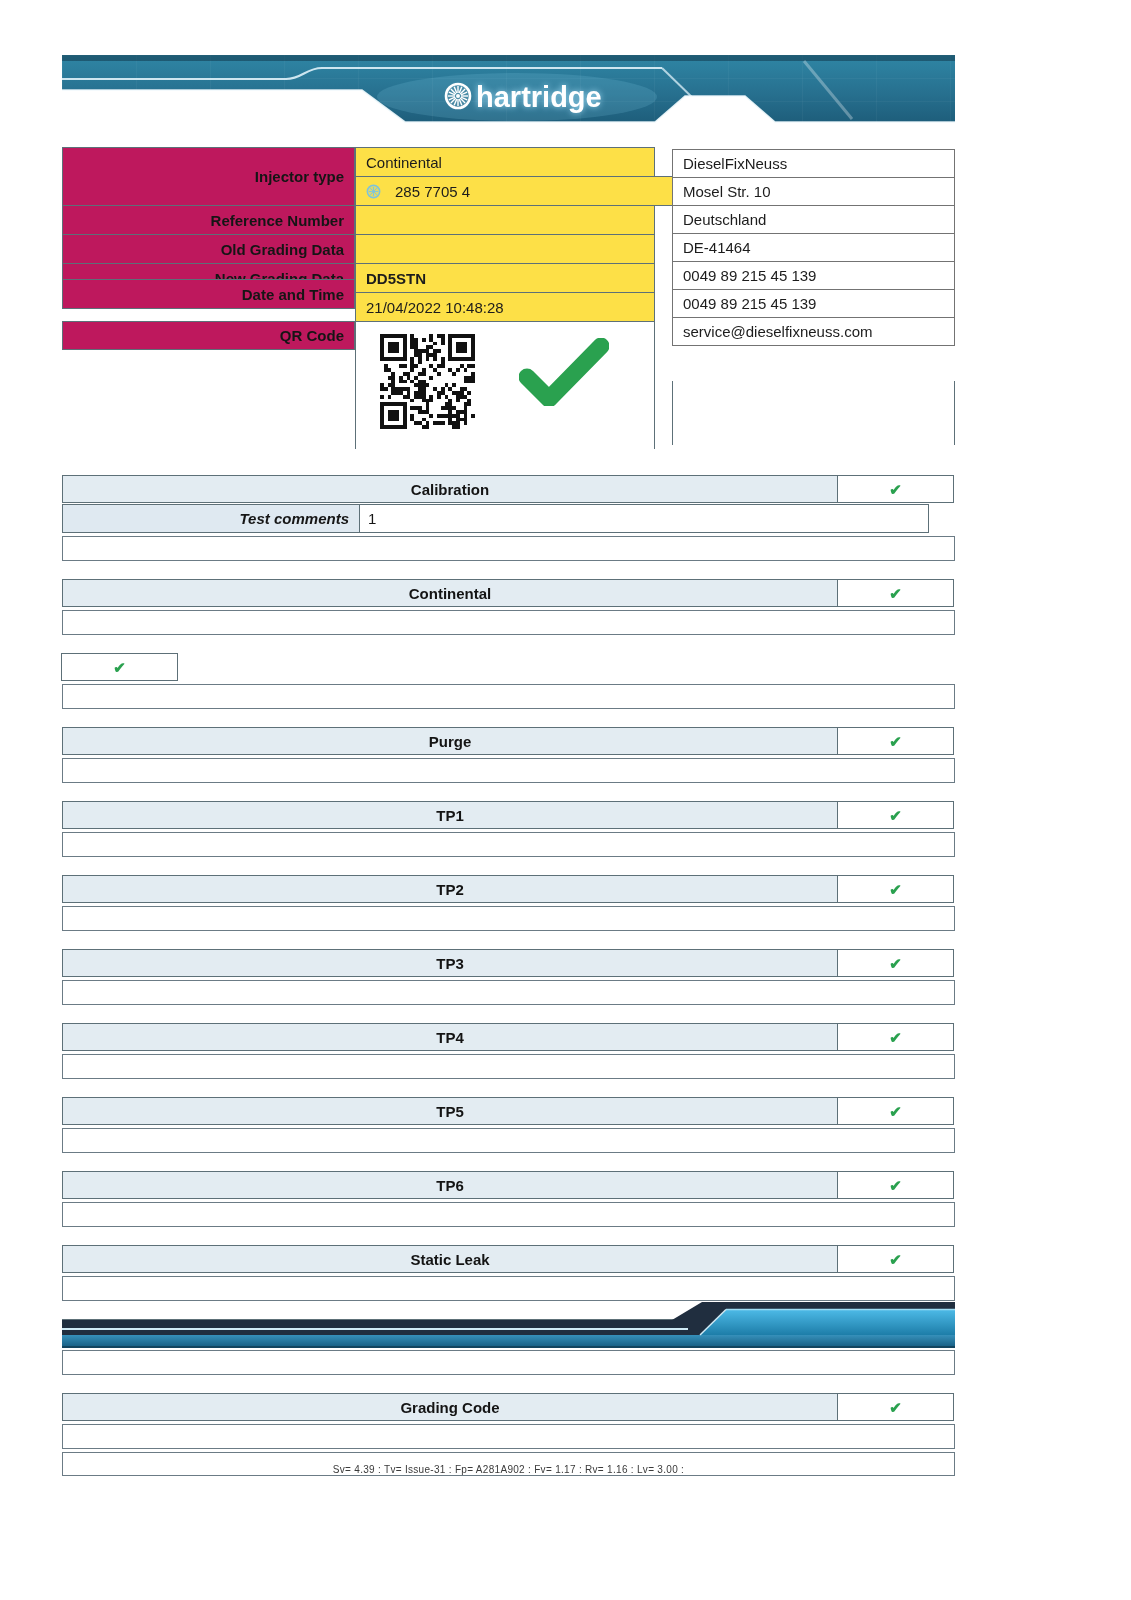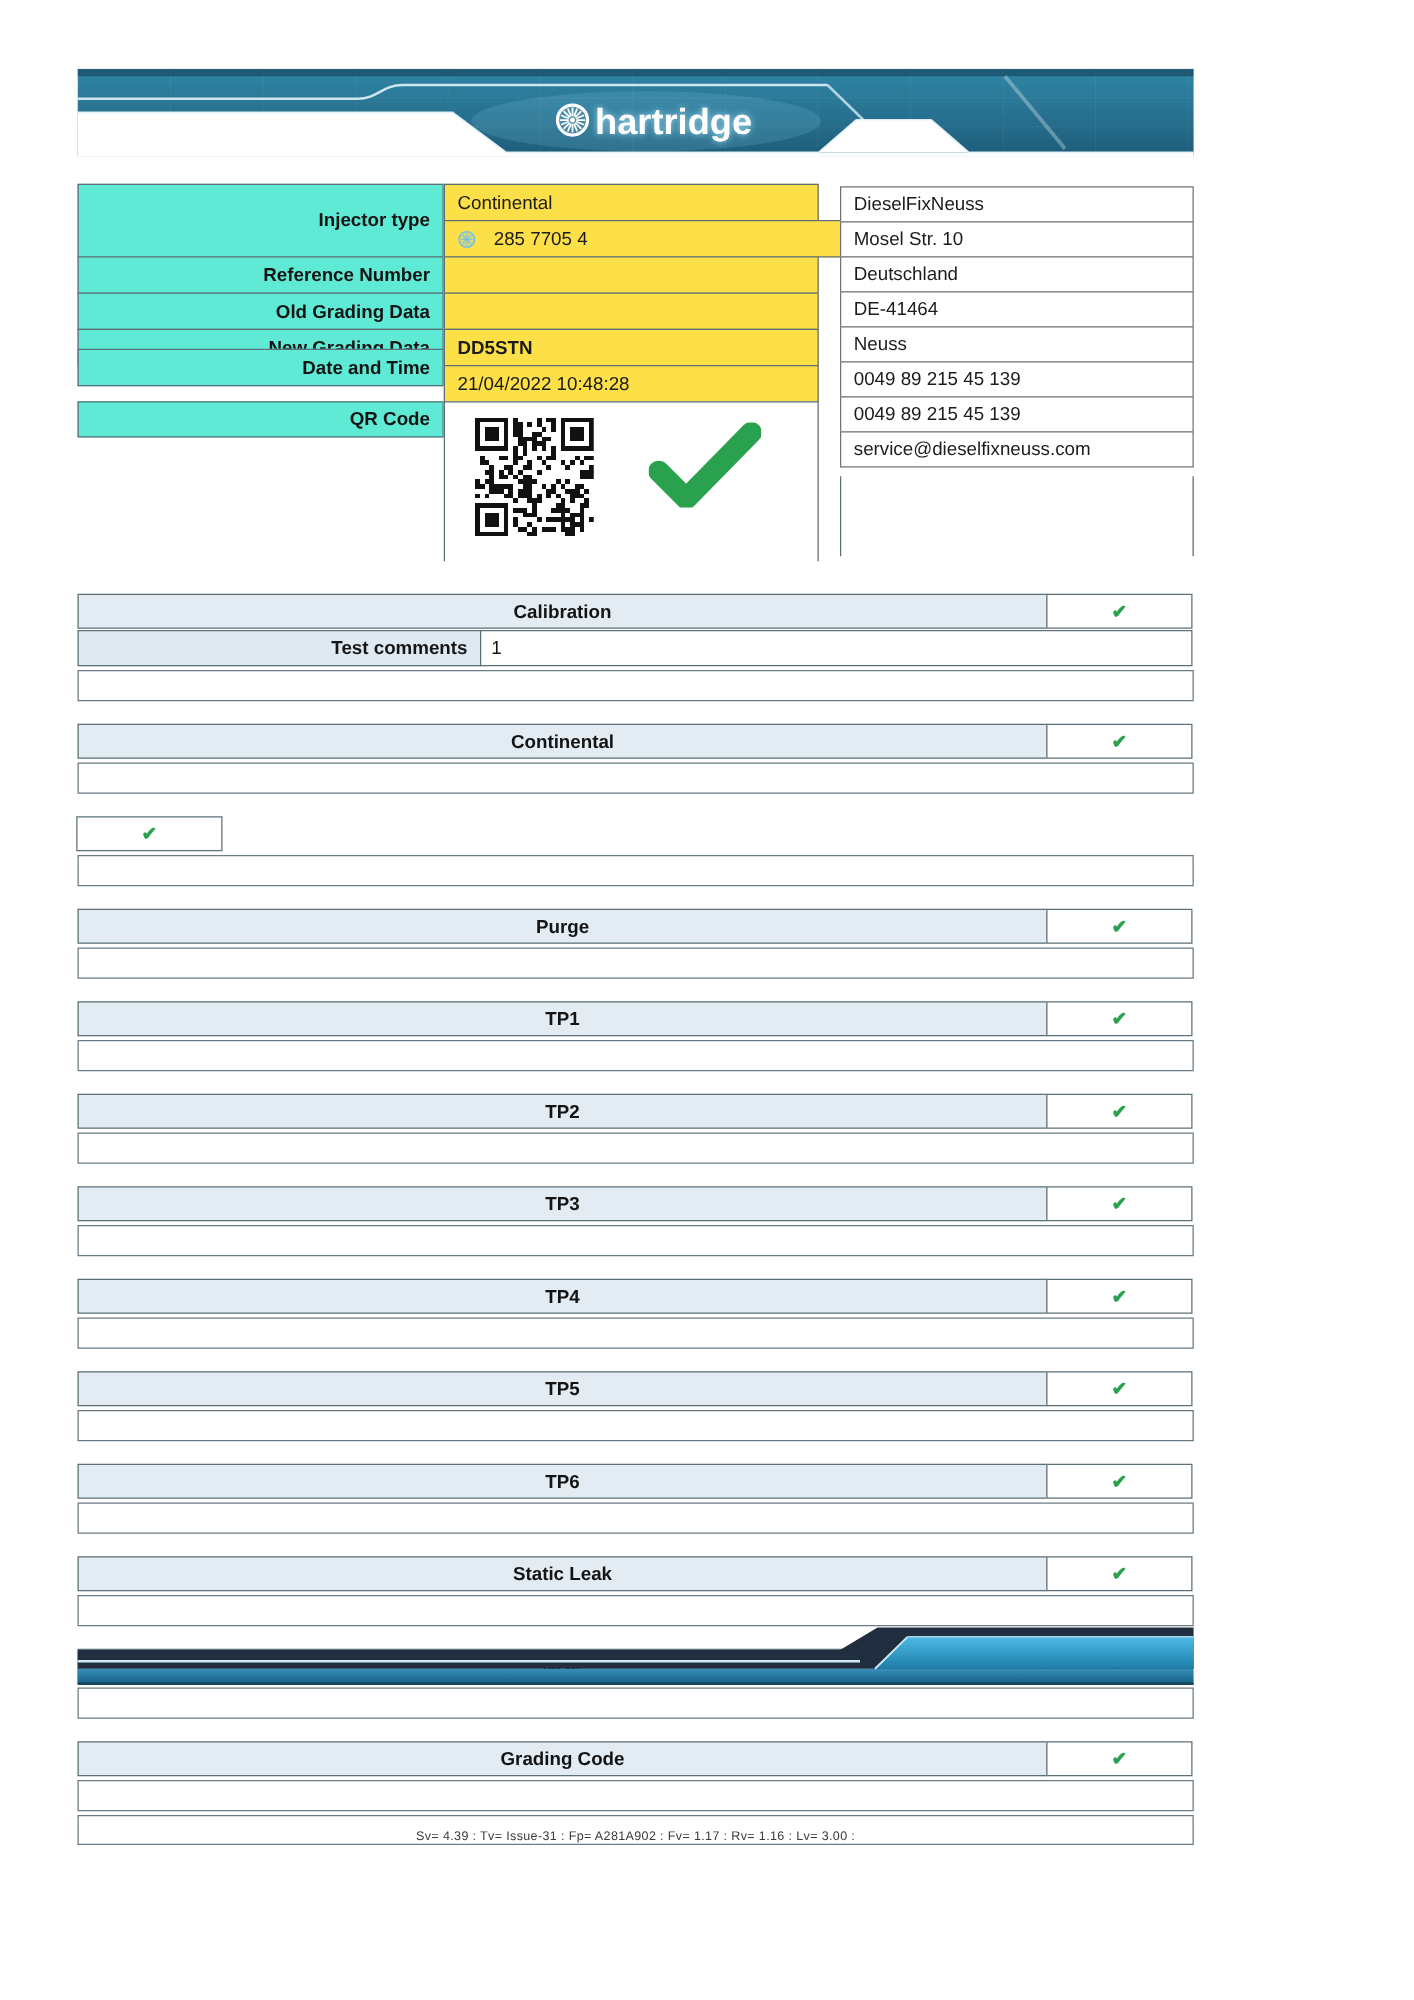--- a/index.html
+++ b/index.html
@@ -6,21 +6,21 @@
   body{width:1131px;height:1600px;position:relative;overflow:hidden;
        font-family:"Liberation Sans",sans-serif;color:#161616;}
   #content{position:absolute;left:62px;top:55px;width:893px;height:1545px;}
   #banner{position:absolute;left:0;top:0;}
   #footer-banner{position:absolute;left:0;top:1243px;}
 
   
   #info{position:absolute;left:0;top:92px;width:893px;height:310px;}
   .cell{position:absolute;box-sizing:border-box;border:1px solid #5d7078;
         font-size:15px;display:flex;align-items:center;overflow:hidden;background:#fde047;}
-  .lbl{background:#5eead4;justify-content:flex-end;padding-right:10px;font-weight:bold;color:#151515;}
+  .lbl{background:#be185d;justify-content:flex-end;padding-right:10px;font-weight:bold;color:#151515;}
   .val{padding-left:10px;color:#1c1c1c;}
   .bold{font-weight:bold;}
   #qr-cell{position:absolute;box-sizing:border-box;left:293px;top:174px;width:300px;height:128px;
            border:1px solid #5d7078;border-bottom:none;background:#fff;
            display:flex;align-items:flex-start;padding:12px 0 0 24px;}
   #qr-box{width:95px;height:95px;}
   #big-check{margin-left:44px;margin-top:4px;}
   #cust{position:absolute;left:610px;top:3px;width:283px;}
   .cust-row{box-sizing:border-box;width:283px;height:29px;border:1px solid #737373;
             margin-top:-1px;background:#fff;display:flex;align-items:center;
@@ -32,23 +32,23 @@
   #rows{position:absolute;left:0;top:402px;width:893px;}
   .trow{box-sizing:border-box;width:893px;display:flex;}
   .sec{height:28px;margin-top:18px;}
   .sec-label{box-sizing:border-box;width:776px;background:#e3ecf2;border:1px solid #5d7078;
              display:flex;align-items:center;justify-content:center;
              font-weight:bold;font-size:15px;color:#141414;}
   .sec-check{box-sizing:border-box;width:117px;background:#fff;border:1px solid #5d7078;
              margin-left:-1px;display:flex;align-items:center;justify-content:center;}
   .check{color:#2aa14f;font-size:15px;font-weight:bold;line-height:1;}
   .tc{height:29px;margin-top:1px;}
-  .tc-label{box-sizing:border-box;width:323px;background:#dfe9f1;border:1px solid #5d7078;
+  .tc-label{box-sizing:border-box;width:298px;background:#dfe9f1;border:1px solid #5d7078;
             display:flex;align-items:center;justify-content:flex-end;padding-right:10px;
-            font-weight:bold;font-size:15px;}
+            font-weight:bold;font-size:15px;font-style:italic;}
   .tc-value{box-sizing:border-box;width:570px;background:#fff;border:1px solid #5d7078;
             margin-left:-1px;display:flex;align-items:center;padding-left:8px;font-size:15px;}
   .spacer{height:25px;margin-top:3px;box-sizing:border-box;border:1px solid #6b7b85;background:#fff;}
   .version{height:24px;margin-top:3px;box-sizing:border-box;border:1px solid #6b7b85;background:#fff;
            display:flex;align-items:flex-end;justify-content:center;
            font-size:10px;color:#3a3a3a;letter-spacing:0.3px;}
 </style>
 </head>
 <body>
 
@@ -433,23 +433,20 @@
         </div>
 
         <div class="cust-row">
           <span>Deutschland</span>
         </div>
 
         <div class="cust-row">
           <span>DE-41464</span>
         </div>
 
-        <div class="cust-row">
-          <span>Neuss</span>
-        </div>
 
         <div class="cust-row">
           <span>0049 89 215 45 139</span>
         </div>
 
         <div class="cust-row">
           <span>0049 89 215 45 139</span>
         </div>
 
         <div class="cust-row">

